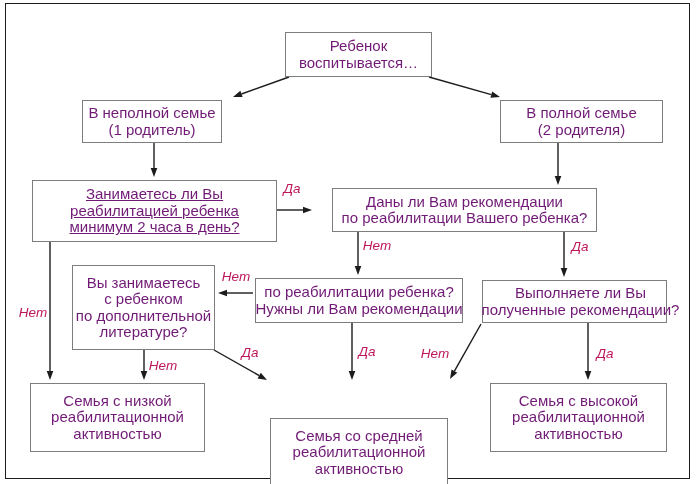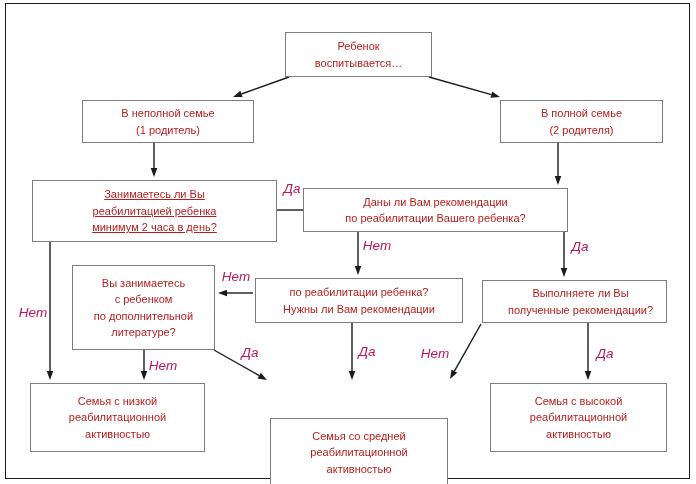--- a/index.html
+++ b/index.html
@@ -8,22 +8,22 @@
     font-family:"Liberation Sans",sans-serif;color:#1a1a1a;overflow:hidden;
   }
   #frame{
     position:absolute;left:5px;top:3px;width:685px;height:476px;
     border:1.6px solid #1c1c1c;box-sizing:border-box;
   }
   #arrows{position:absolute;left:0;top:0;width:696px;height:484px;}
   .node{
     position:absolute;box-sizing:border-box;border:1.5px solid #7d7d7d;
     background:#ffffff;display:flex;flex-direction:column;align-items:center;
-    justify-content:center;text-align:center;font-size:11px;line-height:16.5px;
-    color:#b91c1c;
+    justify-content:center;text-align:center;font-size:15px;line-height:16.5px;
+    color:#701a75;
   }
   .node span{display:block;white-space:nowrap;}
   .edge-label{
     position:absolute;transform:translate(-50%,-50%);font-style:italic;
     font-size:13.5px;line-height:14px;color:#be185d;white-space:nowrap;
   }
 </style>
 </head>
 <body>
 
@@ -59,37 +59,37 @@
       <polygon points="450,379 457.293919860697,372.7799732262851 451.5443152799521,369.5392870080471" fill="#1c1c1c"></polygon>
       <line x1="588" y1="323" x2="588" y2="371" stroke="#1c1c1c" stroke-width="1.4"></line>
       <polygon points="588,380 591.3,371 584.7,371" fill="#1c1c1c"></polygon>
     </svg>
 
   <div class="node" style="left:285px;top:32px;width:147px;height:45px;">
     <span>Ребенок</span>
     <span>воспитывается…</span>
   </div>
 
-  <div class="node" style="left:82px;top:100px;width:172px;height:43px;">
+  <div class="node" style="left:82px;top:100px;width:140px;height:43px;">
     <span>В неполной семье</span>
     <span>(1 родитель)</span>
   </div>
 
   <div class="node" style="left:500px;top:100px;width:163px;height:43px;">
     <span>В полной семье</span>
     <span>(2 родителя)</span>
   </div>
 
   <div class="node" style="left:32px;top:180px;width:245px;height:62px;text-decoration:underline;">
     <span>Занимаетесь ли Вы</span>
     <span>реабилитацией ребенка</span>
     <span>минимум 2 часа в день?</span>
   </div>
 
-  <div class="node" style="left:303px;top:188px;width:265px;height:44px;">
+  <div class="node" style="left:332px;top:188px;width:265px;height:44px;">
     <span>Даны ли Вам рекомендации</span>
     <span>по реабилитации Вашего ребенка?</span>
   </div>
 
   <div class="node" style="left:72px;top:265px;width:143px;height:85px;">
     <span>Вы занимаетесь</span>
     <span>с ребенком</span>
     <span>по дополнительной</span>
     <span>литературе?</span>
   </div>

